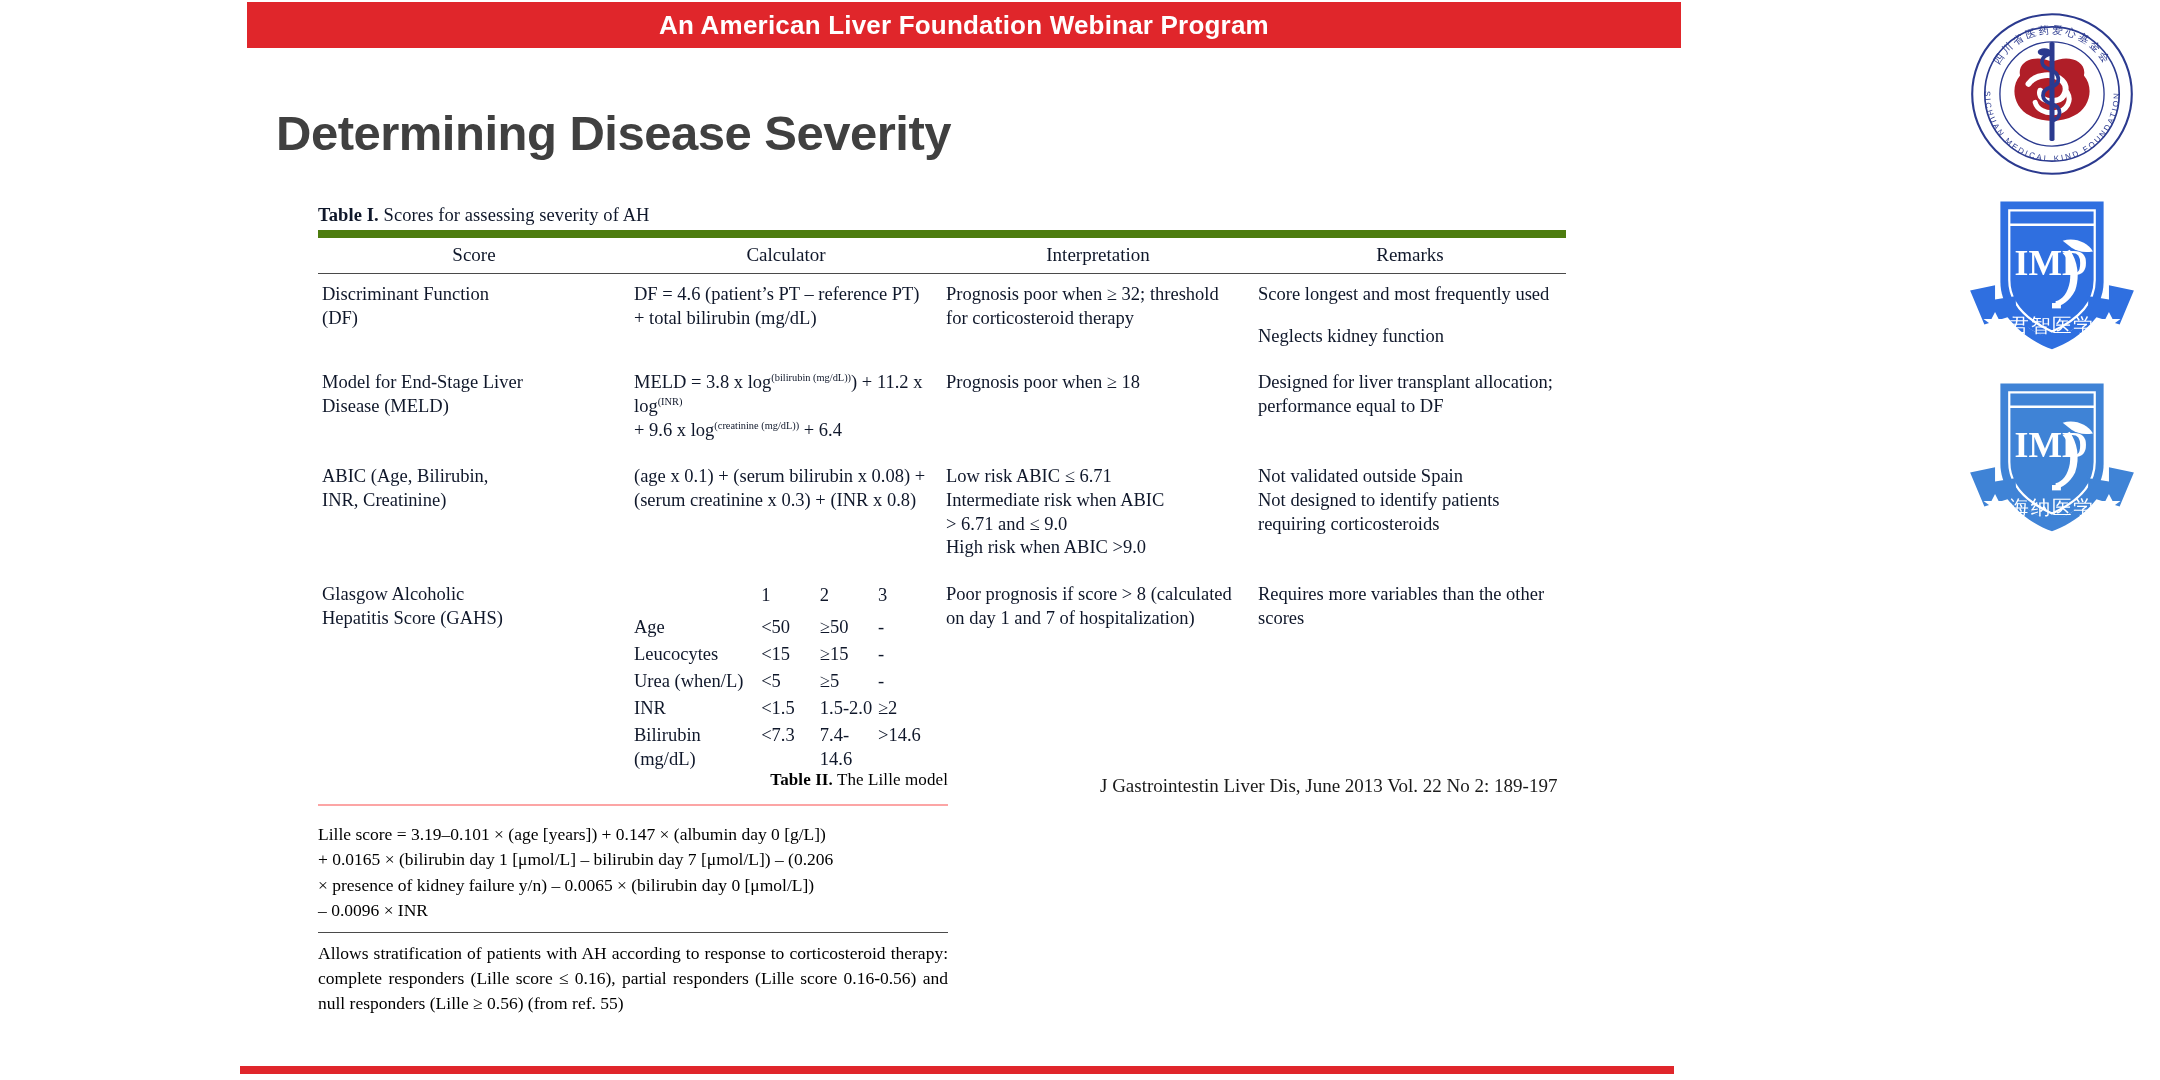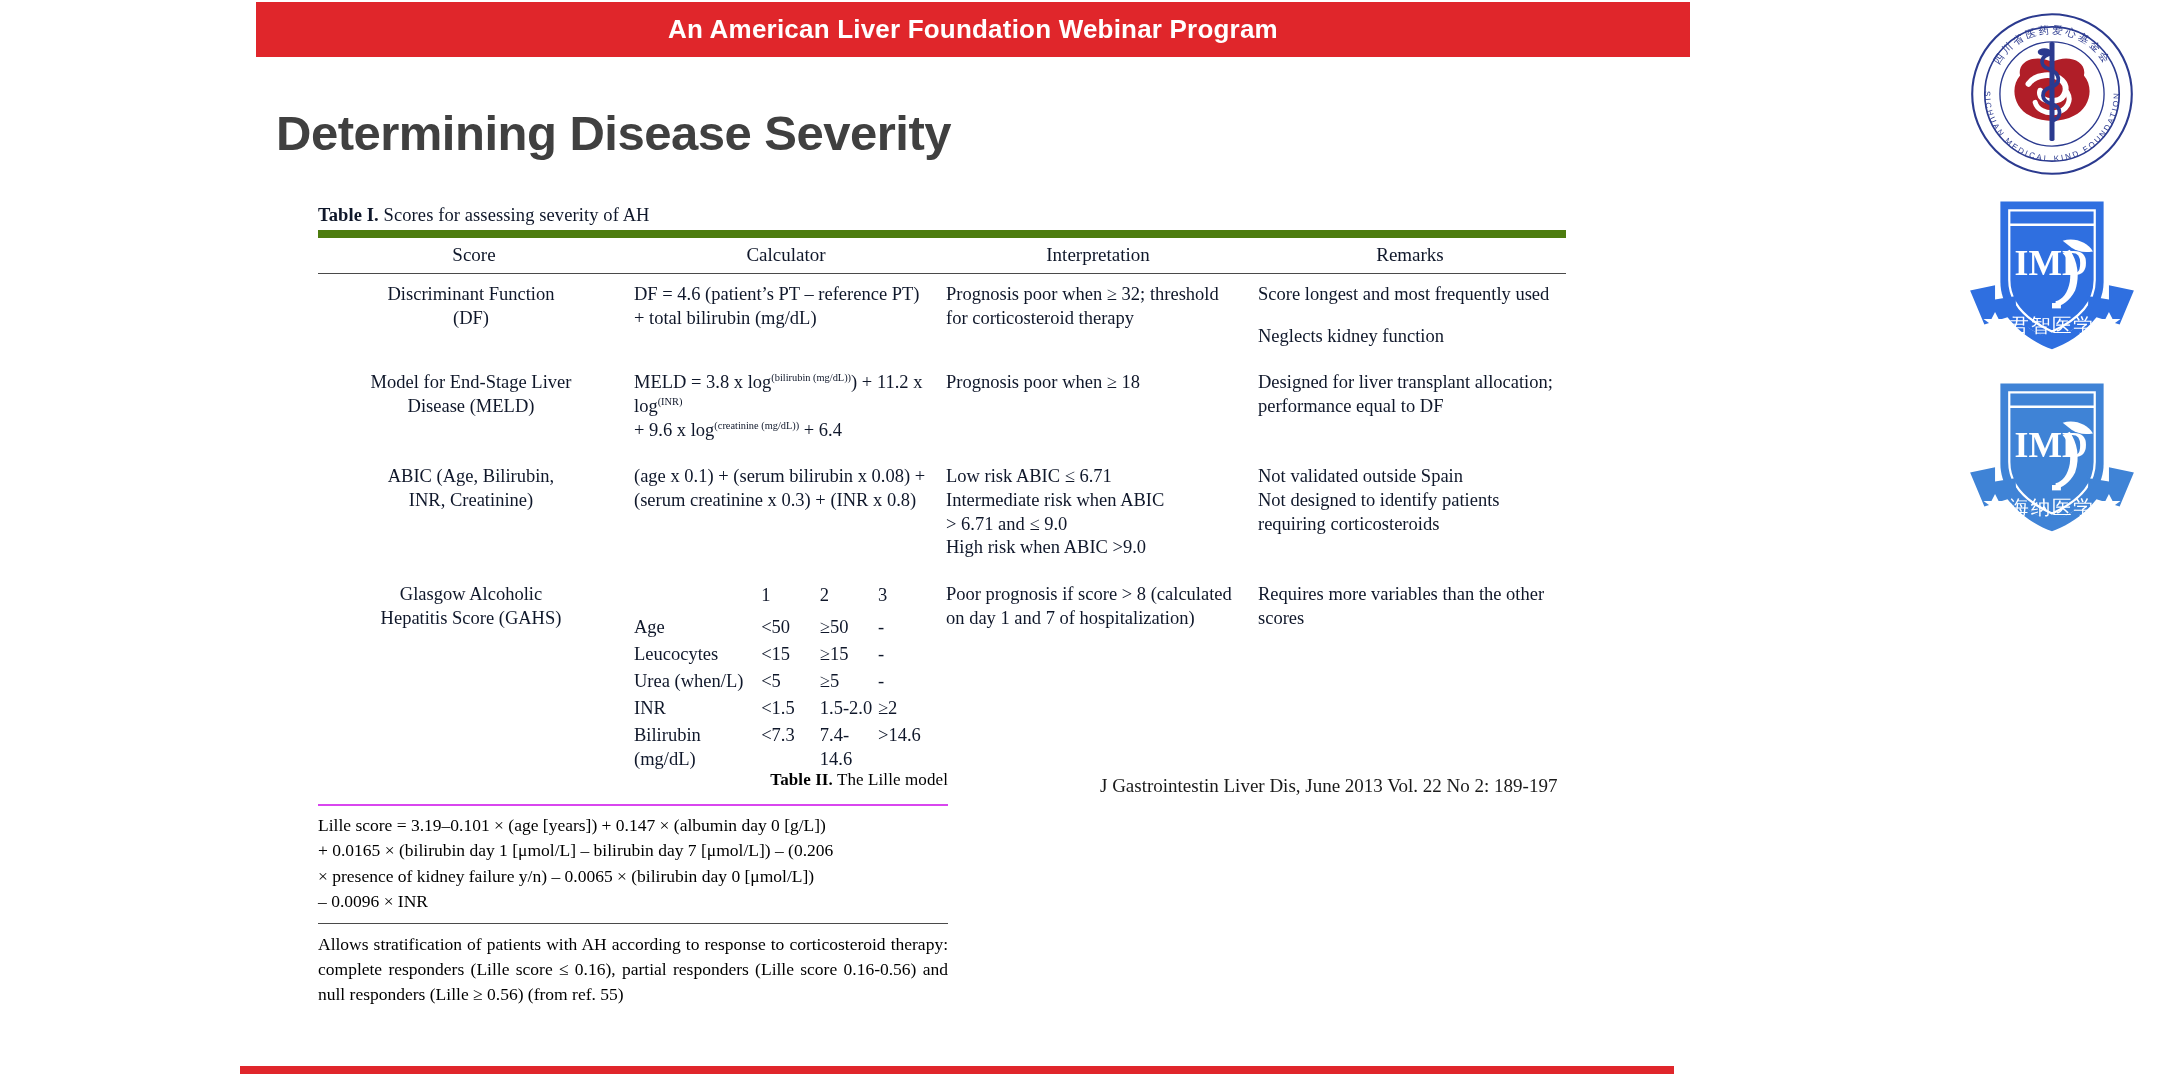--- a/index.html
+++ b/index.html
@@ -6,21 +6,21 @@
   body{
     width:2160px;height:1080px;
     background:#ffffff;
     font-family:"Liberation Serif", serif;
     position:relative;
     overflow:hidden;
   }
 
   
   .banner{
-    position:absolute;left:256px;top:2px;width:1434px;height:55px;
+    position:absolute;left:247px;top:2px;width:1434px;height:46px;
     background:#e0262b;
     display:flex;align-items:center;justify-content:center;
   }
   .banner-text{
     font-family:"Liberation Sans", sans-serif;
     font-weight:bold;font-size:26px;color:#ffffff;
     letter-spacing:.2px;white-space:nowrap;
   }
 
   
@@ -59,21 +59,21 @@
     padding:6px 4px 7px 4px;
     border-top:8px solid #4d7c0f;
     border-bottom:1px solid #4a4a4a;
     font-size:19px;
   }
   table.sev td{
     vertical-align:top;
     padding:9px 10px 14px 4px;
     line-height:1.28;
   }
-  td.c-score{text-align:center;width:258px;padding-left:0;}
+  td.c-score{width:258px;padding-left:0;}
   td.c-calc{width:410px;}
   td.c-interp{width:288px;}
   td.c-rem{width:292px;}
 
   .sup{font-size:.56em;vertical-align:super;line-height:0;}
 
   
   table.gahs{border-collapse:collapse;font-size:18.5px;width:100%;}
   table.gahs td{padding:0 0 3px 0;line-height:1.3;vertical-align:top;border:0;}
   .g-label{width:150px;}
@@ -86,23 +86,23 @@
     border-top:2px solid #2d2d2d;
     margin-top:0;
   }
 
   
   .tbl2{
     position:absolute;left:318px;top:770px;width:630px;
   }
   .tbl2 .tbl-caption{font-size:17px;margin-bottom:14px;text-align:right;}
   .lille-box{
-    border-top:2px solid #d946ef;
+    border-top:2px solid #fca5a5;
     border-bottom:1px solid #4a4a4a;
-    padding:7px 0 8px 0;
+    padding:16px 0 8px 0;
     font-size:17.5px;line-height:1.45;
   }
   .lille-note{
     padding:8px 0 0 0;
     font-size:17.5px;line-height:1.45;text-align:justify;
   }
 
   .citation{
     position:absolute;left:1100px;top:775px;
     font-size:19px;color:#1a1a1a;white-space:nowrap;

